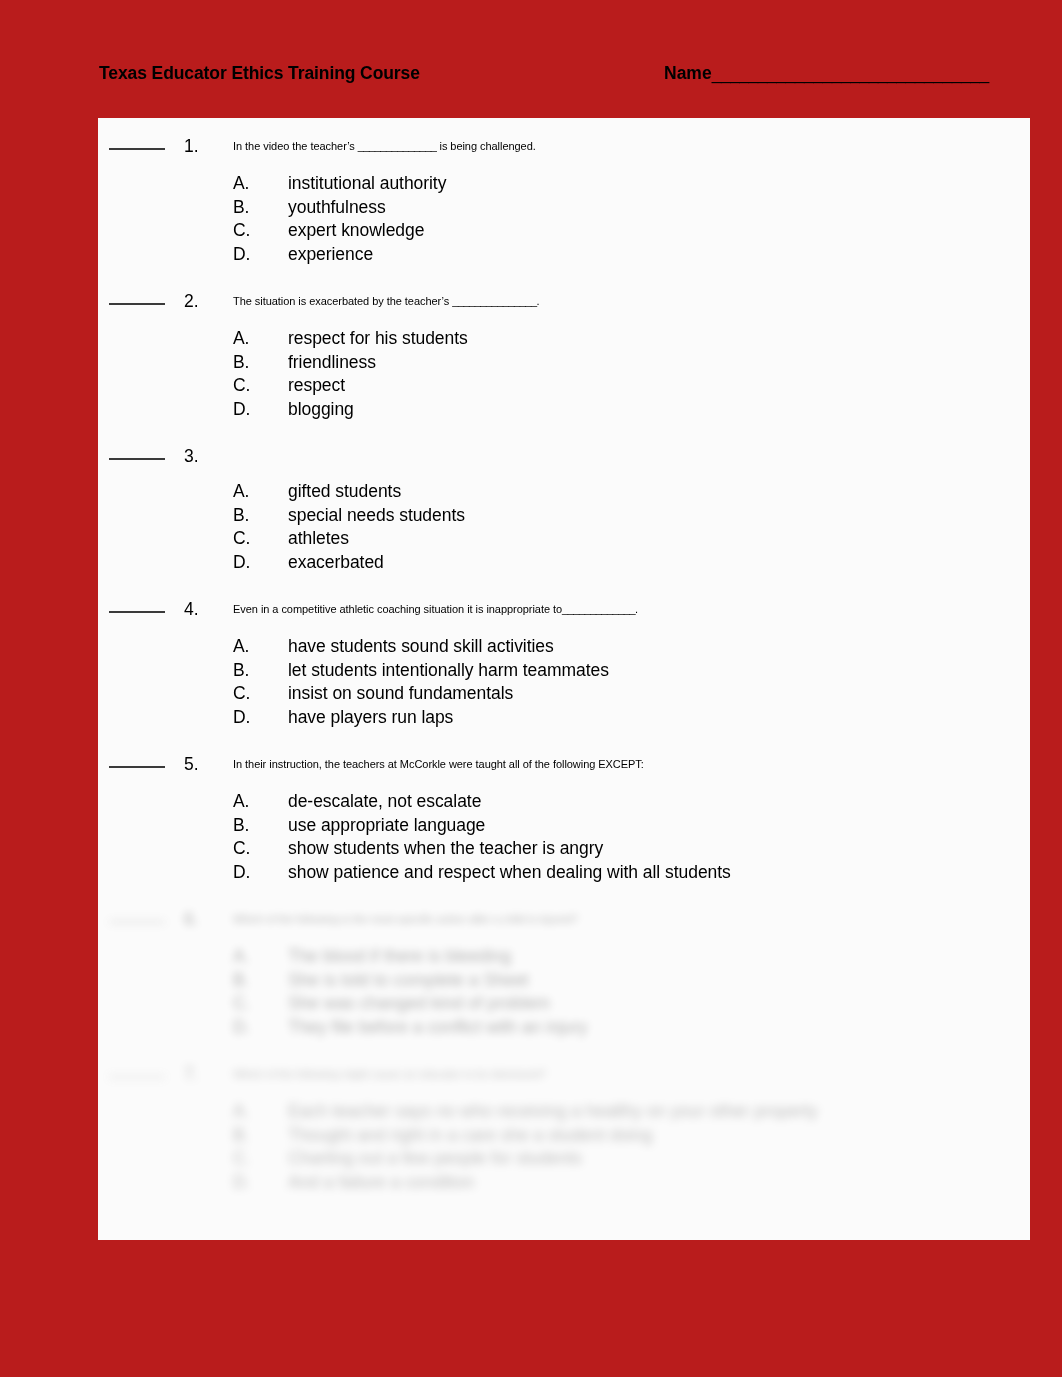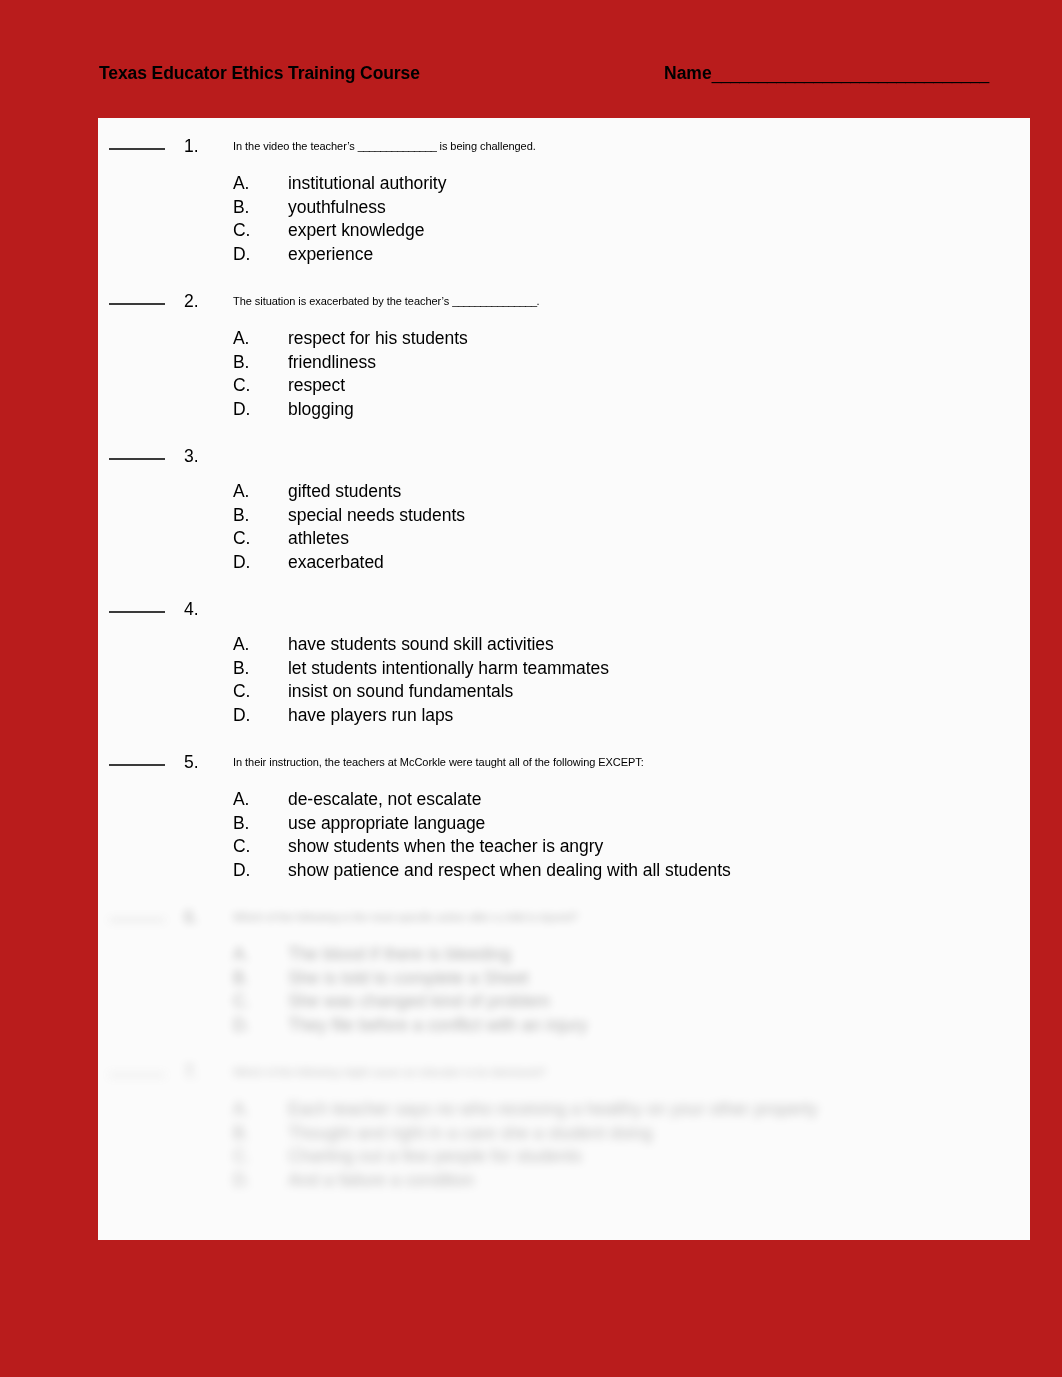--- a/index.html
+++ b/index.html
@@ -232,20 +232,21 @@
             <div class="option">
               <span class="opt-letter">D.</span>
               <span class="opt-text">exacerbated</span>
             </div>
           </div>
         </div>
         <div class="question">
           <div class="q-head">
             <div class="answer-blank"></div>
             <div class="q-number">4.</div>
+            <div class="q-text"><span>Even in a competitive athletic coaching situation it is inappropriate to</span><span class="blank-inline">_____________</span><span>.</span></div>
           </div>
           <div class="options">
             <div class="option">
               <span class="opt-letter">A.</span>
               <span class="opt-text">have students sound skill activities</span>
             </div>
             <div class="option">
               <span class="opt-letter">B.</span>
               <span class="opt-text">let students intentionally harm teammates</span>
             </div>

